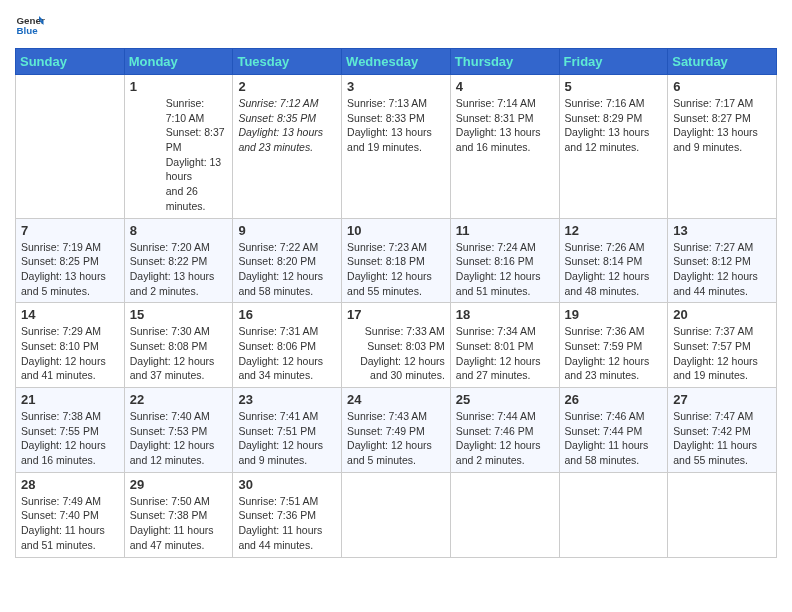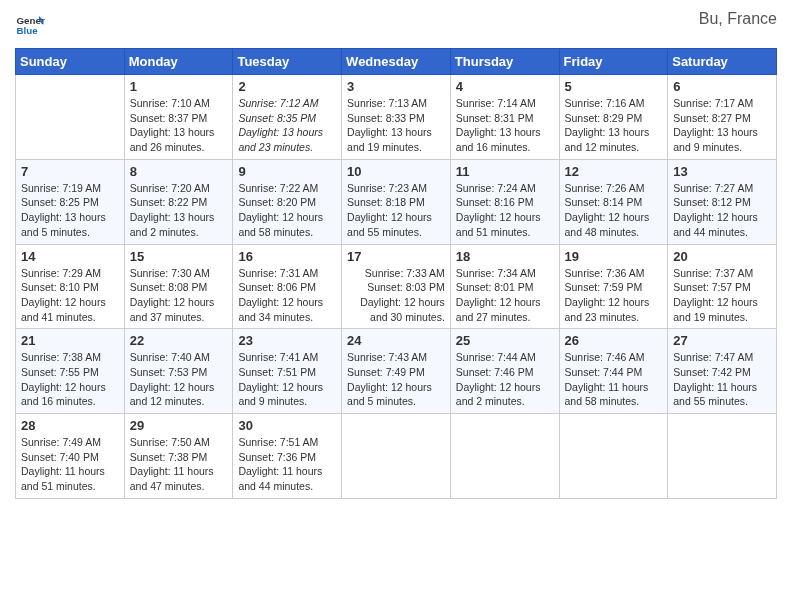--- a/index.html
+++ b/index.html
@@ -37,21 +37,21 @@
       font-size: 16px;
       color: #555;
     }
     table {
       width: 100%;
       border-collapse: collapse;
       font-size: 11px;
     }
     thead tr th {
       background-color: #3366cc;
-      color: #ffffff;
+      color: #5eead4;
       padding: 5px 4px;
       text-align: left;
       font-size: 13px;
       font-weight: bold;
       border: 1px solid #2255bb;
     }
     tbody tr td {
       border: 1px solid #ccc;
       padding: 4px 5px;
       vertical-align: top;
@@ -86,42 +86,41 @@
 <div class="header">
   <div class="logo">
     <svg class="logo-icon" viewBox="0 0 40 40" xmlns="http://www.w3.org/2000/svg">
       <text x="2" y="18" font-size="13" font-weight="bold" fill="#333">General</text>
       <text x="2" y="32" font-size="13" font-weight="bold" fill="#1a6abf">Blue</text>
       <polygon points="32,8 38,14 32,14" fill="#1a6abf"></polygon>
       <polygon points="32,14 38,14 38,20" fill="#1a6abf"></polygon>
     </svg>
   </div>
   <div class="title-block">
-    <div class="subtitle">Bu, France</div>
   </div>
 </div>
 
 <table>
   <thead>
     <tr>
     <th>Sunday</th>
         <th>Monday</th>
         <th>Tuesday</th>
         <th>Wednesday</th>
         <th>Thursday</th>
         <th>Friday</th>
         <th>Saturday</th>
       </tr>
   </thead>
   <tbody id="calendar-body">
   <tr>
         <td class="empty-cell"></td>
         <td>
           <span class="day-num">1</span>
-          <div class="day-info" style="white-space: pre-line;">Sunrise: 7:10 AM
+          <div class="day-info" style="white-space: pre-line; margin-left: 36px;">Sunrise: 7:10 AM
 Sunset: 8:37 PM
 Daylight: 13 hours
 and 26 minutes.</div>
         </td>
         <td>
           <span class="day-num">2</span>
           <div class="day-info" style="white-space: pre-line; font-style: italic;">Sunrise: 7:12 AM
 Sunset: 8:35 PM
 Daylight: 13 hours
 and 23 minutes.</div>

